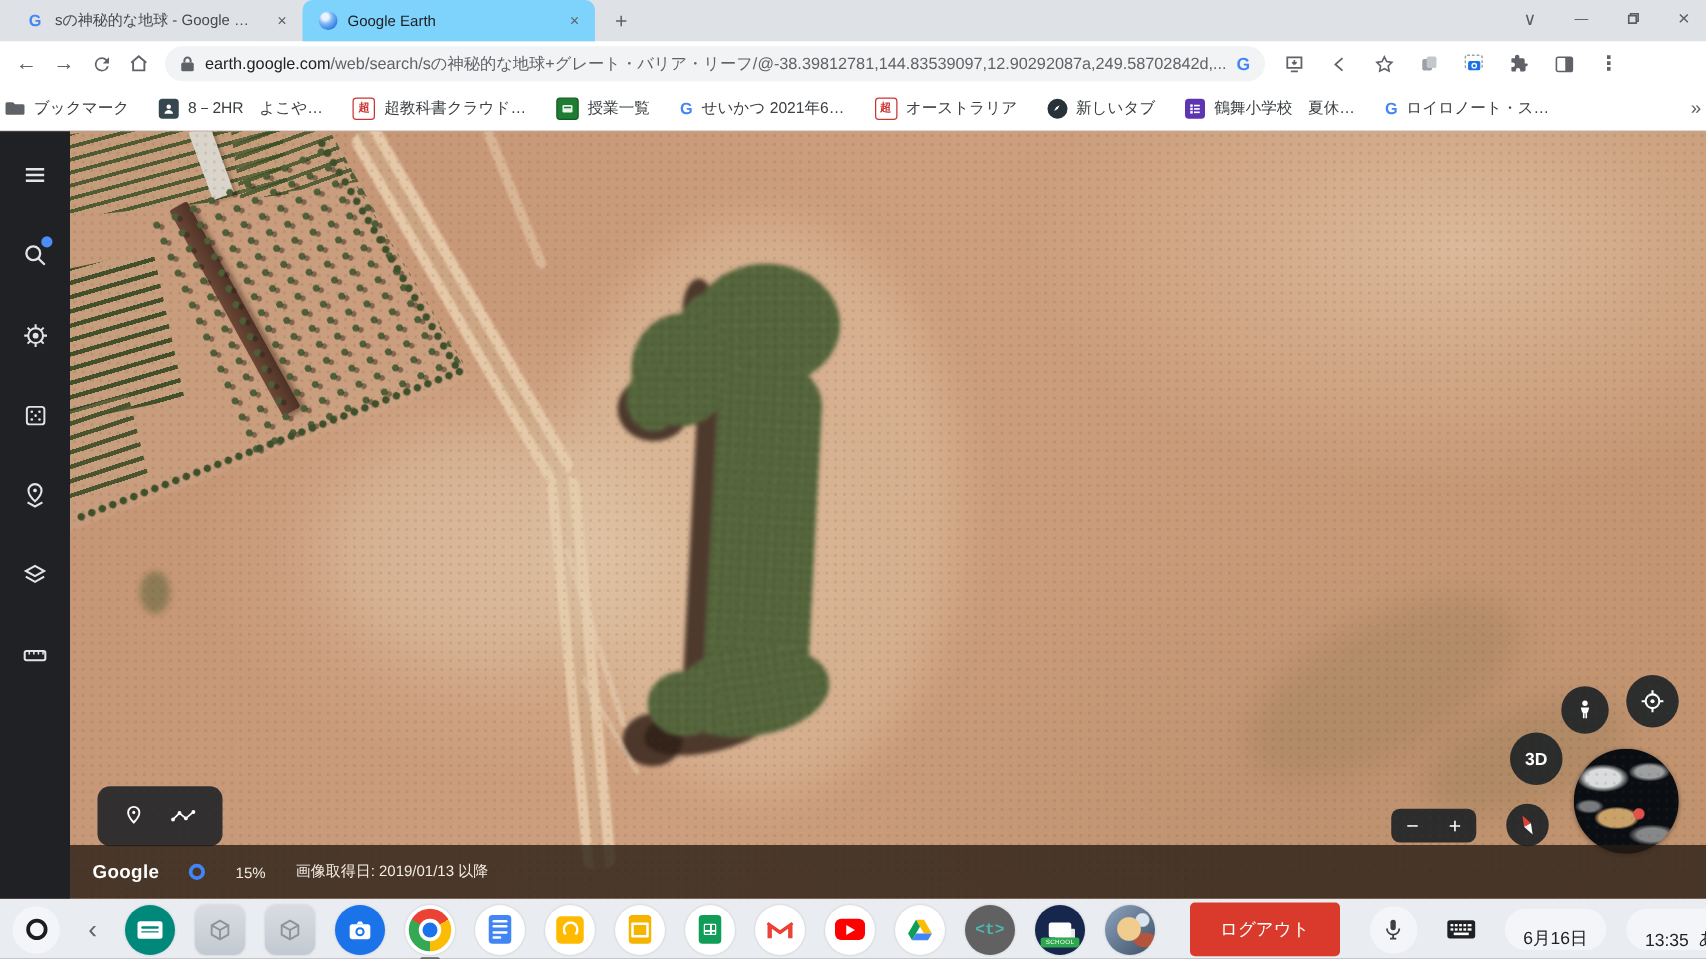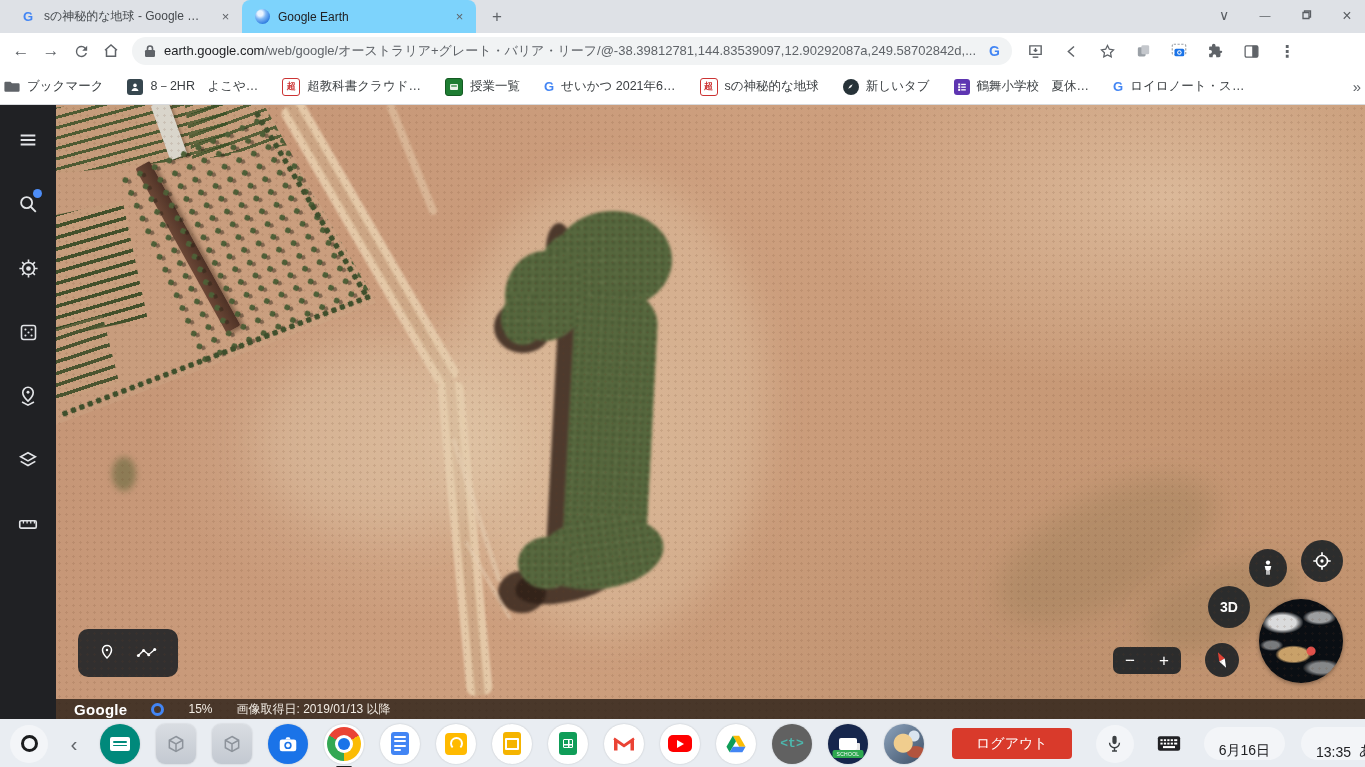--- a/index.html
+++ b/index.html
@@ -63,21 +63,21 @@
   .globewidget{position:absolute;left:1203px;top:494px;width:84px;height:84px;border-radius:50%;overflow:hidden;
     background:
       radial-gradient(circle 4px at 62% 62%, #e2514b 0 4px, transparent 5px),
       radial-gradient(ellipse 26px 13px at 41% 66%, #c9a169 0 55%, transparent 70%),
       radial-gradient(ellipse 30px 16px at 28% 28%, rgba(255,255,255,.85) 0 45%, transparent 70%),
       radial-gradient(ellipse 24px 11px at 72% 22%, rgba(255,255,255,.6) 0 45%, transparent 70%),
       radial-gradient(ellipse 30px 13px at 75% 82%, rgba(255,255,255,.5) 0 40%, transparent 65%),
       radial-gradient(ellipse 18px 9px at 15% 55%, rgba(255,255,255,.45) 0 40%, transparent 65%),
       #0a0e13;
     box-shadow:0 1px 4px rgba(0,0,0,.4);}
-  .sbar{position:absolute;left:0;right:0;bottom:0;height:20px;background:rgba(37,27,19,.78);display:flex;align-items:center;color:#f2ece4;font-size:12px;padding:0 18px;gap:24px;z-index:6;}
+  .sbar{position:absolute;left:0;right:0;bottom:0;height:43px;background:rgba(37,27,19,.78);display:flex;align-items:center;color:#f2ece4;font-size:12px;padding:0 18px;gap:24px;z-index:6;}
   .glogo{font-size:15px;font-weight:bold;letter-spacing:.3px;color:#fff;}
   .ring{width:13px;height:13px;border-radius:50%;border:3px solid #4285f4;box-sizing:border-box;}
   .sbar-right{margin-left:auto;display:flex;align-items:center;gap:20px;}
   .scalebar{width:178px;height:13px;border-left:2px solid #fff;border-right:2px solid #fff;border-bottom:2px solid #fff;position:relative;box-sizing:border-box;}
   .scalebar span{position:absolute;right:7px;top:-3px;font-size:11px;}
   
   .shelf{height:49px;background:#e9edf2;display:flex;align-items:center;padding:0 10px;gap:16px;box-sizing:border-box;}
   .launcher{width:38px;height:38px;border-radius:50%;background:#f3f5f8;display:grid;place-items:center;flex:0 0 auto;}
   .lring{width:17px;height:17px;border-radius:50%;border:3px solid #1b1c1e;box-sizing:border-box;}
   .shback{color:#5f6368;font-size:21px;width:20px;text-align:center;flex:0 0 auto;}
@@ -105,21 +105,21 @@
   .tcard i{height:1.8px;background:#00897b;border-radius:1px;display:block;}
   .txtapp{width:40px;height:40px;border-radius:50%;background:#616161;display:grid;place-items:center;color:#4db6ac;font-weight:bold;font-size:13px;font-family:"Liberation Mono","DejaVu Sans Mono",monospace;}
   .schoolapp{width:40px;height:40px;border-radius:50%;background:#16264c;display:grid;place-items:center;position:relative;overflow:hidden;}
   .schoolapp .cards{width:18px;height:12px;background:#fff;border-radius:2px;box-shadow:4px 4px 0 -1px #e7e7e7;}
   .schoolapp .ribbon{position:absolute;bottom:6px;left:50%;transform:translateX(-50%);background:#2ea84f;color:#fff;font-size:5px;padding:1px 4px;border-radius:2px;letter-spacing:.3px;}
   .avatarapp{width:40px;height:40px;border-radius:50%;overflow:hidden;background:
       radial-gradient(circle 9px at 48% 48%, #f0cd8e 0 9px, transparent 10px),
       radial-gradient(circle 5px at 75% 30%, #d9e4ef 0 5px, transparent 6px),
       radial-gradient(ellipse 14px 9px at 80% 70%, #b2543e 0 60%, transparent 70%),
       linear-gradient(135deg,#8ea4bd,#3c4f66);}
-  .logout{height:31px;padding:0 24px;background:#d93a2b;color:#fff;border-radius:4px;font-size:14px;display:flex;align-items:center;margin-left:12px;flex:0 0 auto;}
+  .logout{height:43px;padding:0 24px;background:#d93a2b;color:#fff;border-radius:4px;font-size:14px;display:flex;align-items:center;margin-left:12px;flex:0 0 auto;}
   .micbtn{width:38px;height:38px;border-radius:50%;background:#f3f5f8;display:grid;place-items:center;margin-left:8px;flex:0 0 auto;}
   .kbdbtn{width:38px;height:38px;display:grid;place-items:center;flex:0 0 auto;}
   .pill{height:33px;border-radius:17px;background:#f3f5f8;display:flex;align-items:flex-end;padding:0 15px;font-size:14px;color:#202124;gap:8px;flex:0 0 auto;}
   svg{display:block;}
 </style>
 </head>
 <body>
 
 <div class="screen">
 
@@ -166,21 +166,21 @@
           <path d="M6 10v9h12v-9"></path>
         </svg>
     </span>
     <div class="omnibox">
       <span class="obicon">
         <svg width="12" height="14" viewBox="0 0 12 14">
             <rect x="1" y="6" width="10" height="7" rx="1.3" fill="#5f6368"></rect>
             <path d="M3.5 6V4.5a2.5 2.5 0 0 1 5 0V6" fill="none" stroke="#5f6368" stroke-width="1.6"></path>
           </svg>
       </span>
-      <span class="url"><span class="dom">earth.google.com</span><span class="path">/web/google/オーストラリア+グレート・バリア・リーフ/@-38.39812781,144.83539097,12.90292087a,249.58702842d,...</span></span>
+      <span class="url"><span class="dom">earth.google.com</span><span class="path">/web/search/sの神秘的な地球+グレート・バリア・リーフ/@-38.39812781,144.83539097,12.90292087a,249.58702842d,...</span></span>
       <span class="obicon" style="margin-left:auto;">
           <span class="gletter" style="font-size:14px;">G</span>
         </span>
     </div>
     <div class="tb-right">
       <span class="tbi">
         <svg width="17" height="17" viewBox="0 0 24 24" fill="none" stroke="#5f6368" stroke-width="2">
             <path d="M4 4h16v12H4z"></path>
             <path d="M12 7v5m0 0l-2.5-2.5M12 12l2.5-2.5" stroke-width="1.8"></path>
             <path d="M8 20h8"></path>
@@ -255,21 +255,21 @@
           </svg>
         </span>
       <span>授業一覧</span>
     </div>
     <div class="bm">
       <span class="gletter">G</span>
       <span>せいかつ 2021年6…</span>
     </div>
     <div class="bm">
       <span class="bmi bm-book">超</span>
-      <span>sの神秘的な地球</span>
+      <span>オーストラリア</span>
     </div>
     <div class="bm">
       <span class="bmi bm-compass">
           <svg width="9" height="9" viewBox="0 0 10 10">
             <path d="M7.5 2.5L4.3 4.3 2.5 7.5l3.2-1.8z" fill="#fff"></path>
           </svg>
         </span>
       <span>新しいタブ</span>
     </div>
     <div class="bm">

